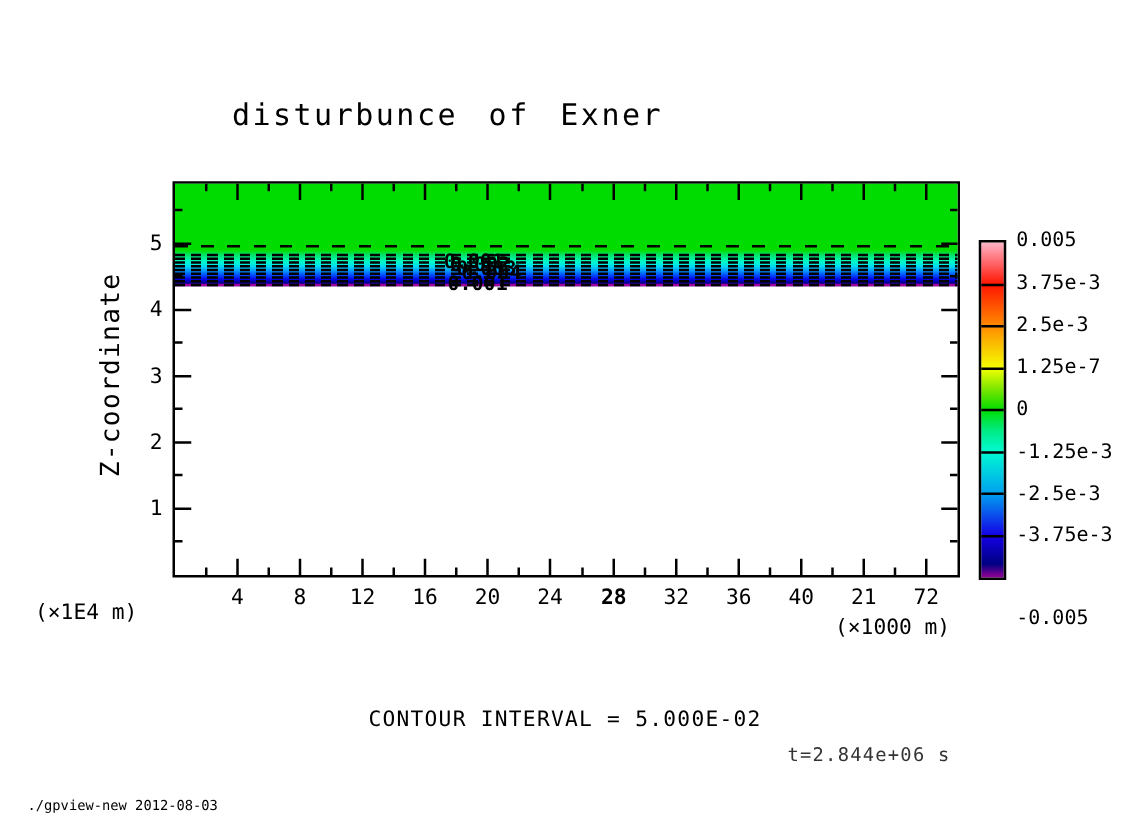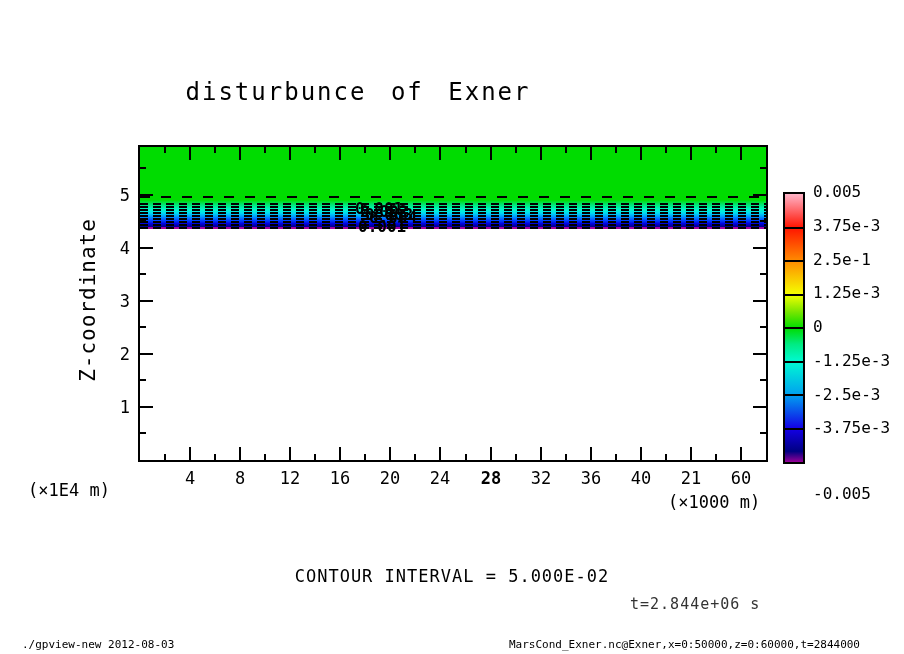--- a/index.html
+++ b/index.html
@@ -155,40 +155,39 @@
       <div class="cbar-div" style="top: 133px;"></div>
       <div class="cbar-div" style="top: 167px;"></div>
       <div class="cbar-div" style="top: 200px;"></div>
       <div class="cbar-div" style="top: 234px;"></div>
     </div>
 
   <div class="cinote">CONTOUR INTERVAL = 5.000E-02</div>
   <div class="tnote">t=2.844e+06 s</div>
 
   <div class="foot foot-l">./gpview-new  2012-08-03</div>
-  <div class="foot foot-r">MarsCond_Exner.nc@Exner,x=0:50000,z=0:60000,t=2844000</div>
 <div class="ticklabel xt" style="left: 170px;">4</div>
     <div class="ticklabel xt" style="left: 220px;">8</div>
     <div class="ticklabel xt" style="left: 270px;">12</div>
     <div class="ticklabel xt" style="left: 320px;">16</div>
     <div class="ticklabel xt" style="left: 370px;">20</div>
     <div class="ticklabel xt" style="left: 420px;">24</div>
     <div class="ticklabel xt" style="left: 471px; font-weight: bold;">28</div>
     <div class="ticklabel xt" style="left: 521px;">32</div>
     <div class="ticklabel xt" style="left: 571px;">36</div>
     <div class="ticklabel xt" style="left: 621px;">40</div>
     <div class="ticklabel xt" style="left: 671px;">21</div>
-    <div class="ticklabel xt" style="left: 721px;">60</div>
+    <div class="ticklabel xt" style="left: 721px;">72</div>
     <div class="ticklabel yt" style="left: 96px; top: 397px;">1</div>
     <div class="ticklabel yt" style="left: 96px; top: 344px;">2</div>
     <div class="ticklabel yt" style="left: 96px; top: 291px;">3</div>
     <div class="ticklabel yt" style="left: 96px; top: 238px;">4</div>
     <div class="ticklabel yt" style="left: 96px; top: 185px;">5</div>
     <div class="cbar-label" style="top: 183px;">0.005</div>
     <div class="cbar-label" style="top: 217px;">3.75e-3</div>
-    <div class="cbar-label" style="top: 251px;">2.5e-1</div>
-    <div class="cbar-label" style="top: 284px;">1.25e-3</div>
+    <div class="cbar-label" style="top: 251px;">2.5e-3</div>
+    <div class="cbar-label" style="top: 284px;">1.25e-7</div>
     <div class="cbar-label" style="top: 318px;">0</div>
     <div class="cbar-label" style="top: 352px;">-1.25e-3</div>
     <div class="cbar-label" style="top: 386px;">-2.5e-3</div>
     <div class="cbar-label" style="top: 419px;">-3.75e-3</div>
     <div class="cbar-label" style="top: 453px; margin-top: 32px;">-0.005</div>
   </div>
 
 </body></html>

